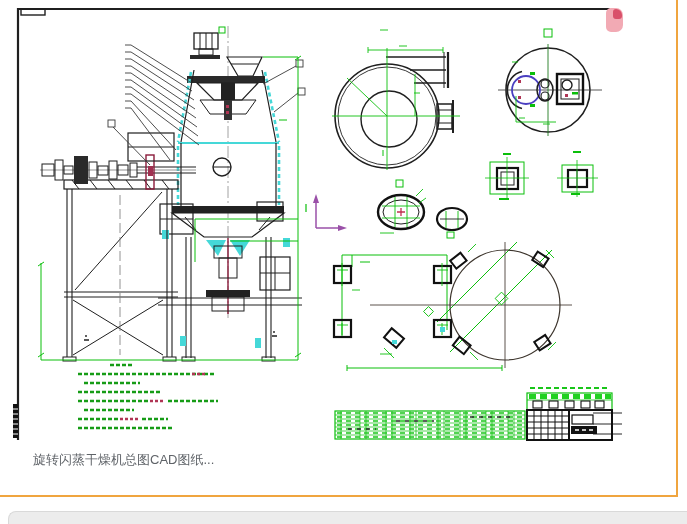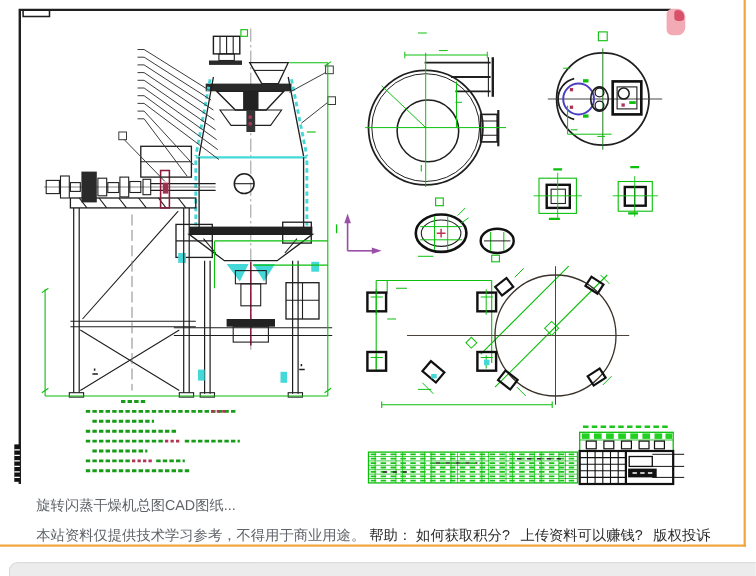--- a/index.html
+++ b/index.html
@@ -363,23 +363,16 @@
 
   <div class="float-widget">
     <div class="dot"></div>
   </div>
 
   <div class="orange-v"></div>
   <div class="orange-h"></div>
 
   <div class="caption-title">旋转闪蒸干燥机总图CAD图纸...</div>
 
-  <div class="caption-help">
-    <span>本站资料仅提供技术学习参考，不得用于商业用途。</span>
-    <span class="dark">帮助：</span>
-    <a>如何获取积分?</a>
-    <a>上传资料可以赚钱?</a>
-    <a>版权投诉</a>
-  </div>
 
   <div class="footer-bar"></div>
 
 </div>
 
 </body></html>

